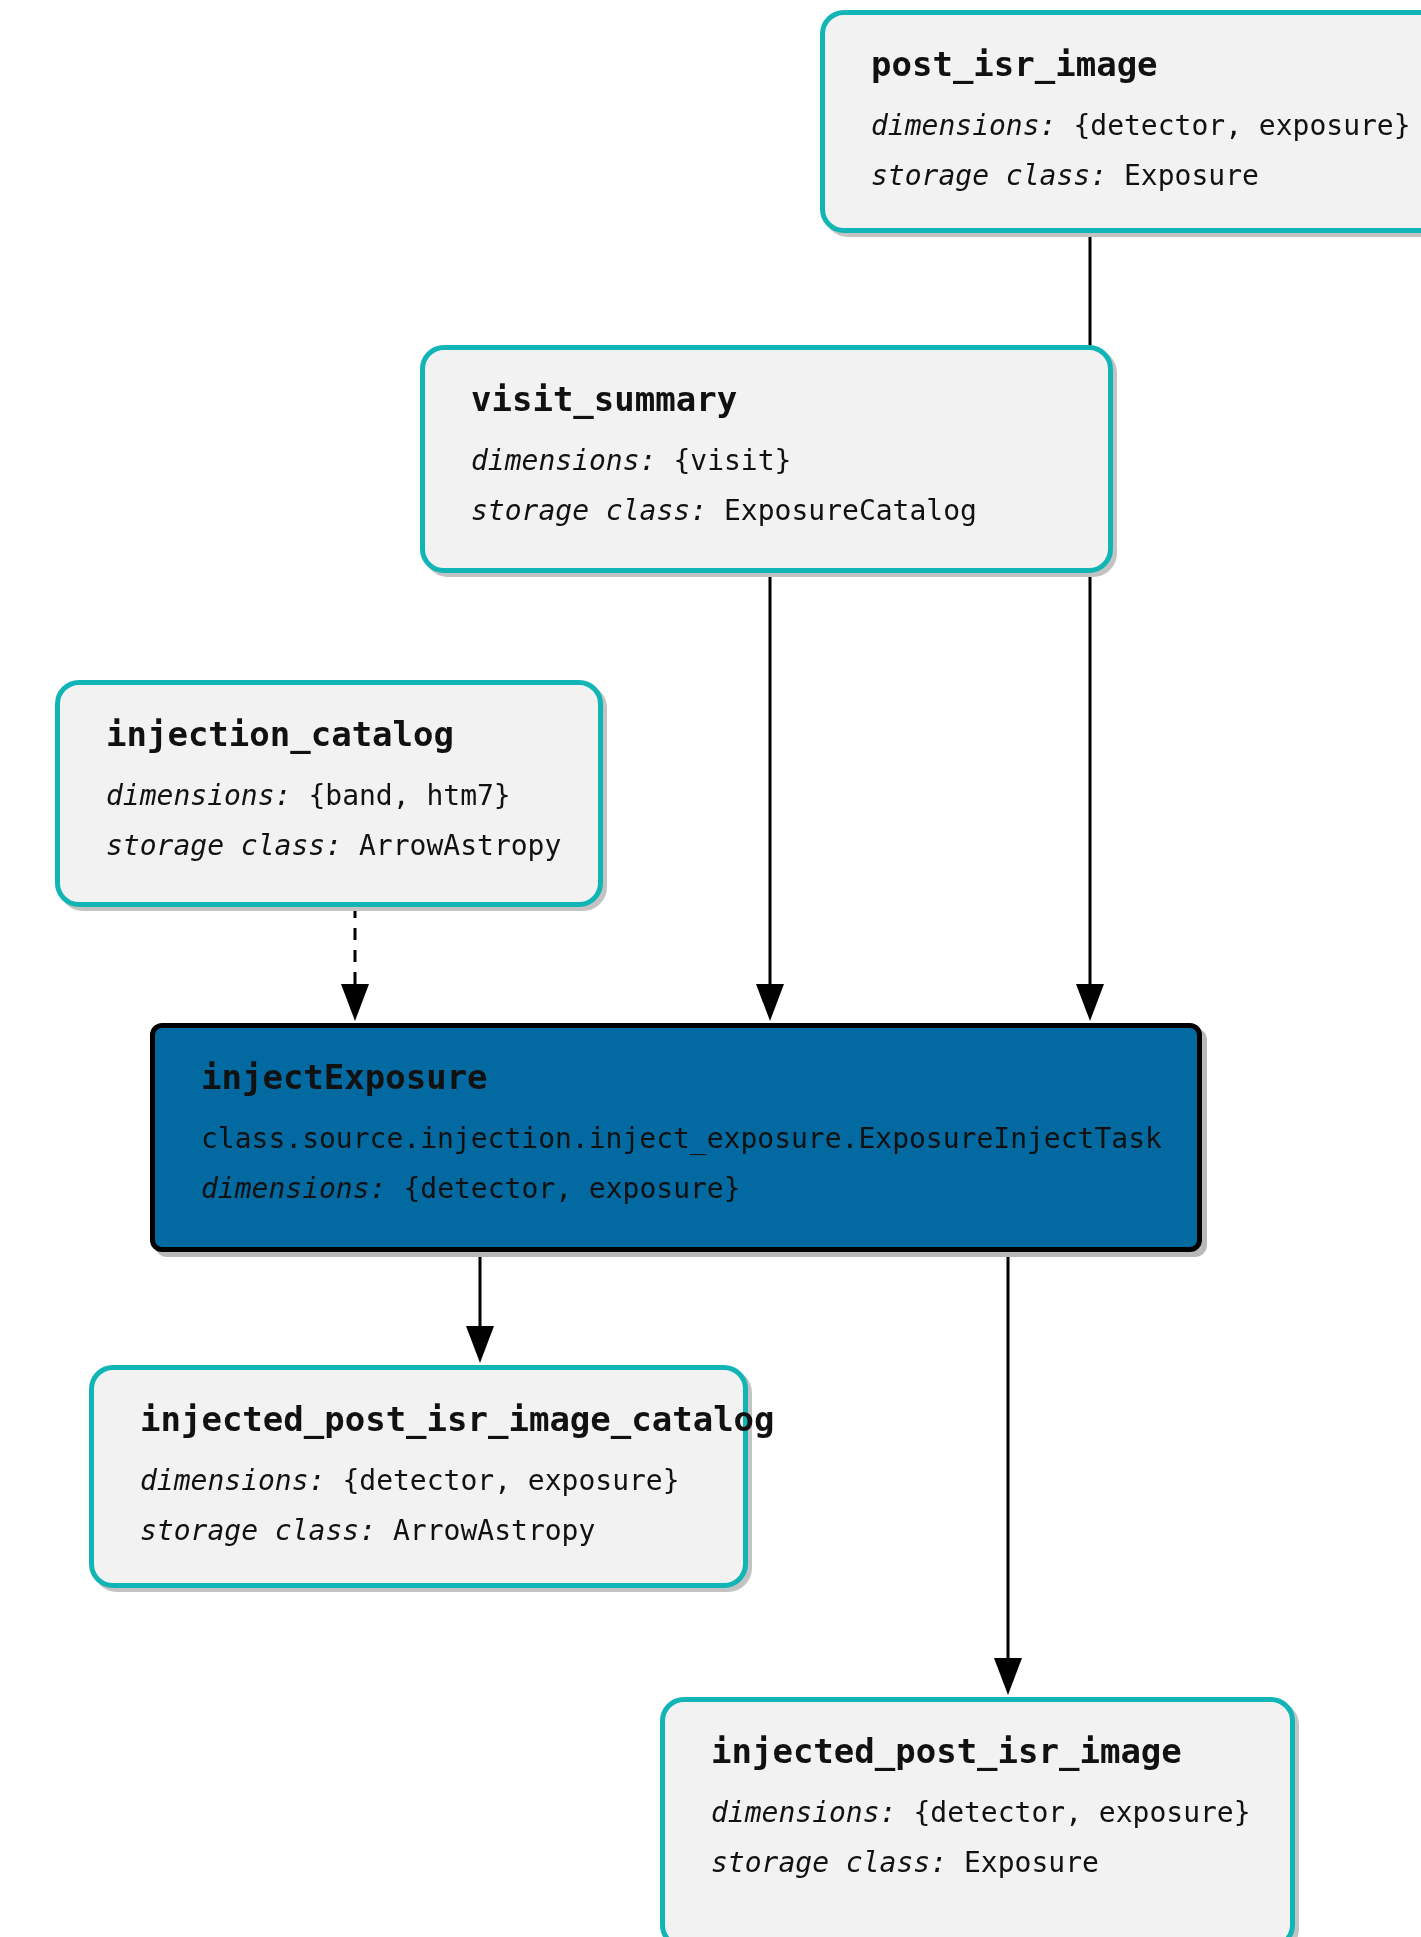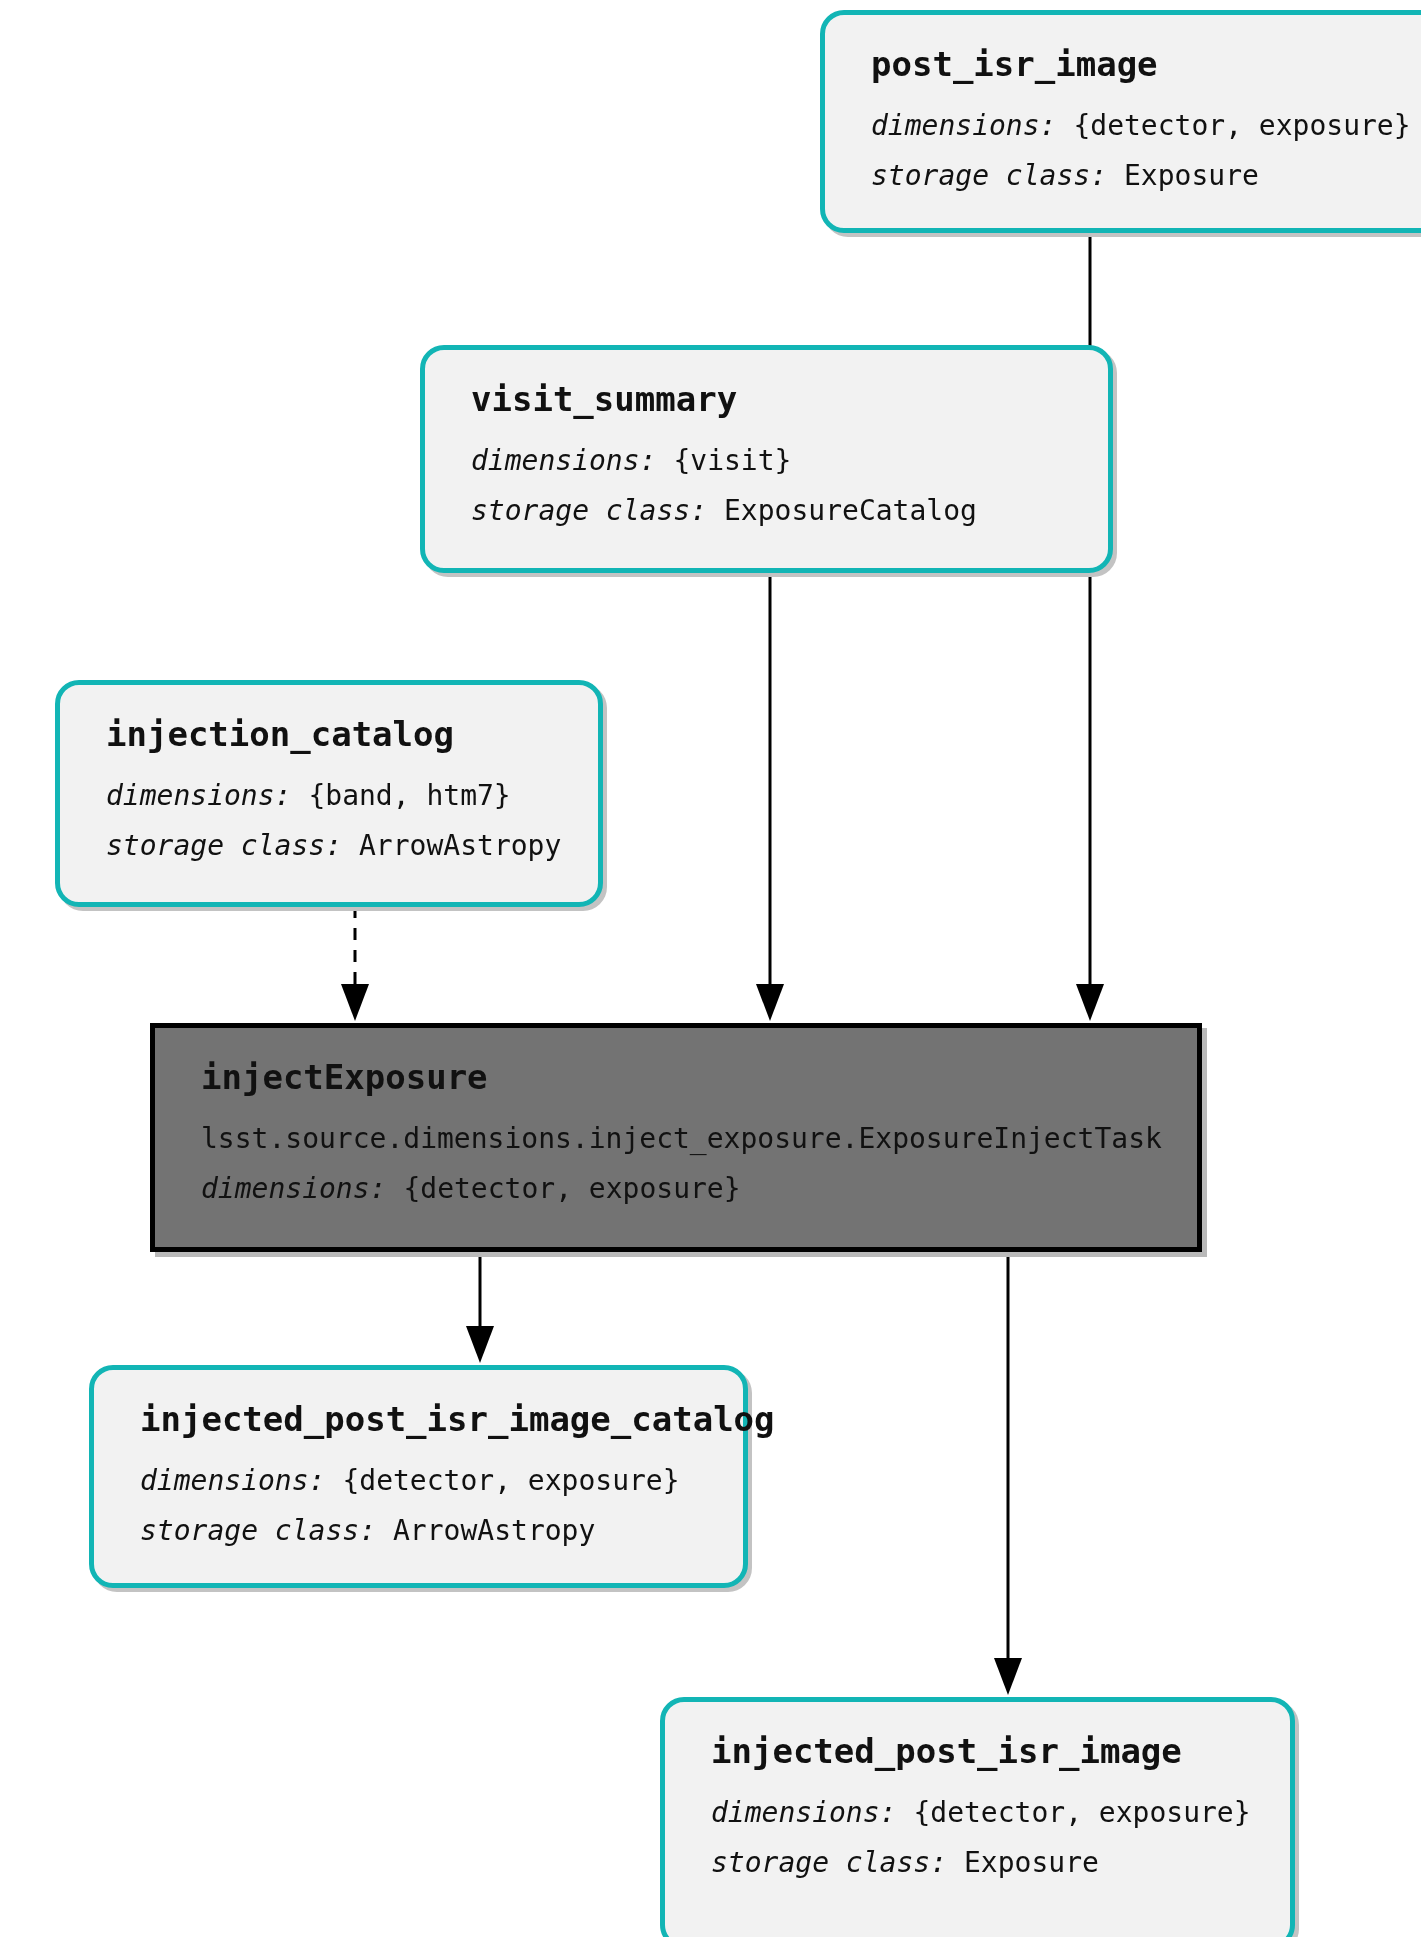--- a/index.html
+++ b/index.html
@@ -15,23 +15,23 @@
     padding:26px 46px;
   }
   .dataset{
     background:#f2f2f2;
     border:5px solid #12b5b5;
     border-radius:24px;
     box-shadow:4px 4px 0 #c3c3c3;
     margin-left:47px;
   }
   .task{
-    background:#737373;
+    background:#0369a1;
     border:5px solid #000000;
-    border-radius:0;
+    border-radius:12px;
     box-shadow:5px 5px 0 #b9b9b9;
   }
   .node-title{
     font-weight:bold;font-size:34px;line-height:46px;
     margin-bottom:22px;white-space:pre;
   }
   .node-line{
     font-size:28px;line-height:34px;margin-bottom:16px;white-space:pre;
   }
   .lbl{font-style:italic;margin-right:17px;}
@@ -81,21 +81,21 @@
 </div>
 
 <div class="node dataset" style="left:8px;top:680px;width:548px;height:227px;">
   <div class="node-title">injection_catalog</div>
   <div class="node-line"><span class="lbl">dimensions:</span><span class="val">{band, htm7}</span></div>
   <div class="node-line"><span class="lbl">storage class:</span><span class="val">ArrowAstropy</span></div>
 </div>
 
 <div class="node task" style="left:150px;top:1023px;width:1052px;height:229px;">
   <div class="node-title">injectExposure</div>
-  <div class="node-line"><span class="val">lsst.source.dimensions.inject_exposure.ExposureInjectTask</span></div>
+  <div class="node-line"><span class="val">class.source.injection.inject_exposure.ExposureInjectTask</span></div>
   <div class="node-line"><span class="lbl">dimensions:</span><span class="val">{detector, exposure}</span></div>
 </div>
 
 <div class="node dataset" style="left:42px;top:1365px;width:659px;height:223px;">
   <div class="node-title">injected_post_isr_image_catalog</div>
   <div class="node-line"><span class="lbl">dimensions:</span><span class="val">{detector, exposure}</span></div>
   <div class="node-line"><span class="lbl">storage class:</span><span class="val">ArrowAstropy</span></div>
 </div>
 
 <div class="node dataset" style="left:613px;top:1697px;width:635px;height:252px;">

